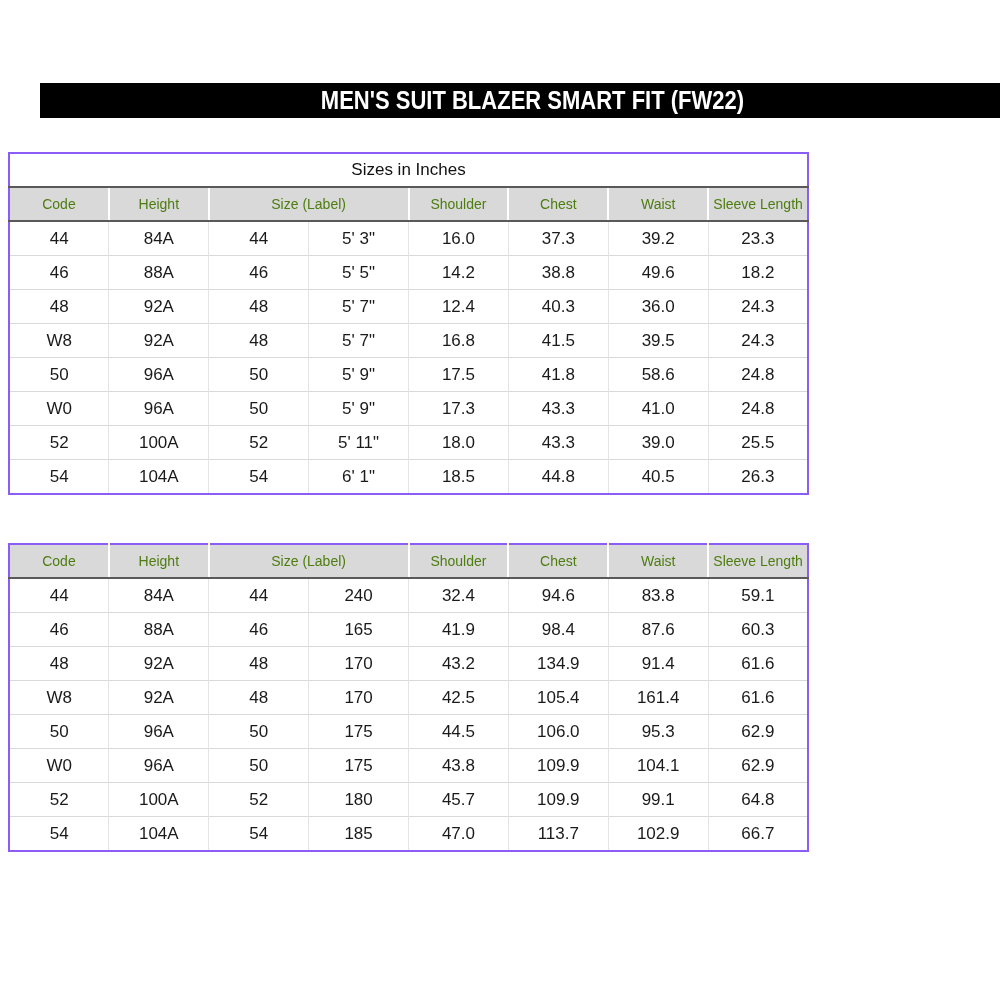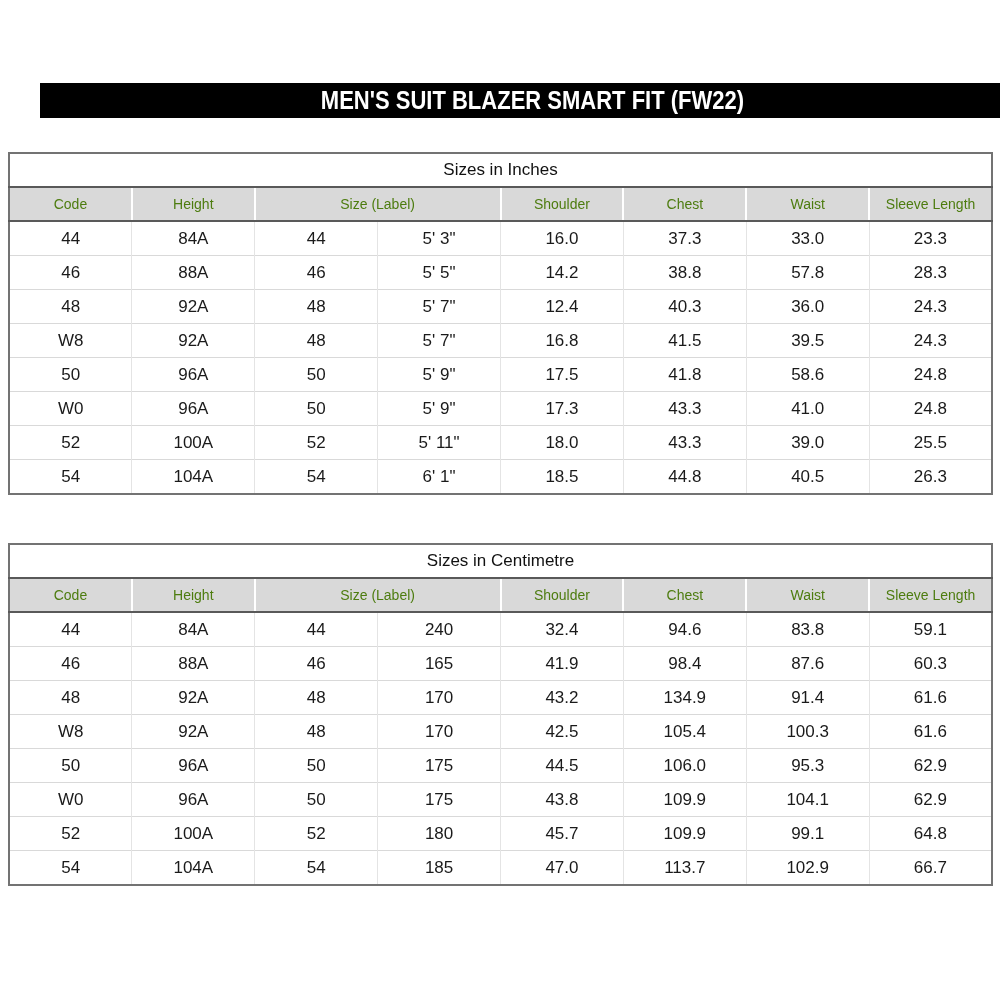--- a/index.html
+++ b/index.html
@@ -31,24 +31,24 @@
     color: #ffffff;
     font-weight: bold;
     font-size: 25px;
     white-space: nowrap;
     transform: scaleX(0.88);
     transform-origin: center;
   }
   table.size-table {
     position: absolute;
     left: 8px;
-    width: 985px;
+    width: 801px;
     border-collapse: collapse;
     table-layout: fixed;
-    border: 2px solid #737373;
+    border: 2px solid #8b5cf6;
     background: #ffffff;
   }
   #table-0 { top: 152px; }
   #table-1 { top: 543px; }
   td, th {
     padding: 0;
     overflow: hidden;
     white-space: nowrap;
     text-align: center;
     vertical-align: middle;
@@ -112,32 +112,32 @@
           <th>Waist</th>
           <th>Sleeve Length</th>
         </tr>
         <tr class="data-row">
           <td>44</td>
           <td>84A</td>
           <td>44</td>
           <td>5' 3"</td>
           <td>16.0</td>
           <td>37.3</td>
-          <td>33.0</td>
+          <td>39.2</td>
           <td>23.3</td>
         </tr>
         <tr class="data-row">
           <td>46</td>
           <td>88A</td>
           <td>46</td>
           <td>5' 5"</td>
           <td>14.2</td>
           <td>38.8</td>
-          <td>57.8</td>
-          <td>28.3</td>
+          <td>49.6</td>
+          <td>18.2</td>
         </tr>
         <tr class="data-row">
           <td>48</td>
           <td>92A</td>
           <td>48</td>
           <td>5' 7"</td>
           <td>12.4</td>
           <td>40.3</td>
           <td>36.0</td>
           <td>24.3</td>
@@ -200,23 +200,20 @@
         <col style="width: 12.5%;">
         <col style="width: 12.5%;">
         <col style="width: 12.5%;">
         <col style="width: 12.5%;">
         <col style="width: 12.5%;">
         <col style="width: 12.5%;">
         <col style="width: 12.5%;">
         <col style="width: 12.5%;">
       </colgroup>
       <tbody>
-        <tr class="title-row">
-          <td colspan="8">Sizes in Centimetre</td>
-        </tr>
         <tr class="header-row">
           <th>Code</th>
           <th>Height</th>
           <th colspan="2">Size (Label)</th>
           <th>Shoulder</th>
           <th>Chest</th>
           <th>Waist</th>
           <th>Sleeve Length</th>
         </tr>
         <tr class="data-row">
@@ -249,21 +246,21 @@
           <td>91.4</td>
           <td>61.6</td>
         </tr>
         <tr class="data-row">
           <td>W8</td>
           <td>92A</td>
           <td>48</td>
           <td>170</td>
           <td>42.5</td>
           <td>105.4</td>
-          <td>100.3</td>
+          <td>161.4</td>
           <td>61.6</td>
         </tr>
         <tr class="data-row">
           <td>50</td>
           <td>96A</td>
           <td>50</td>
           <td>175</td>
           <td>44.5</td>
           <td>106.0</td>
           <td>95.3</td>

